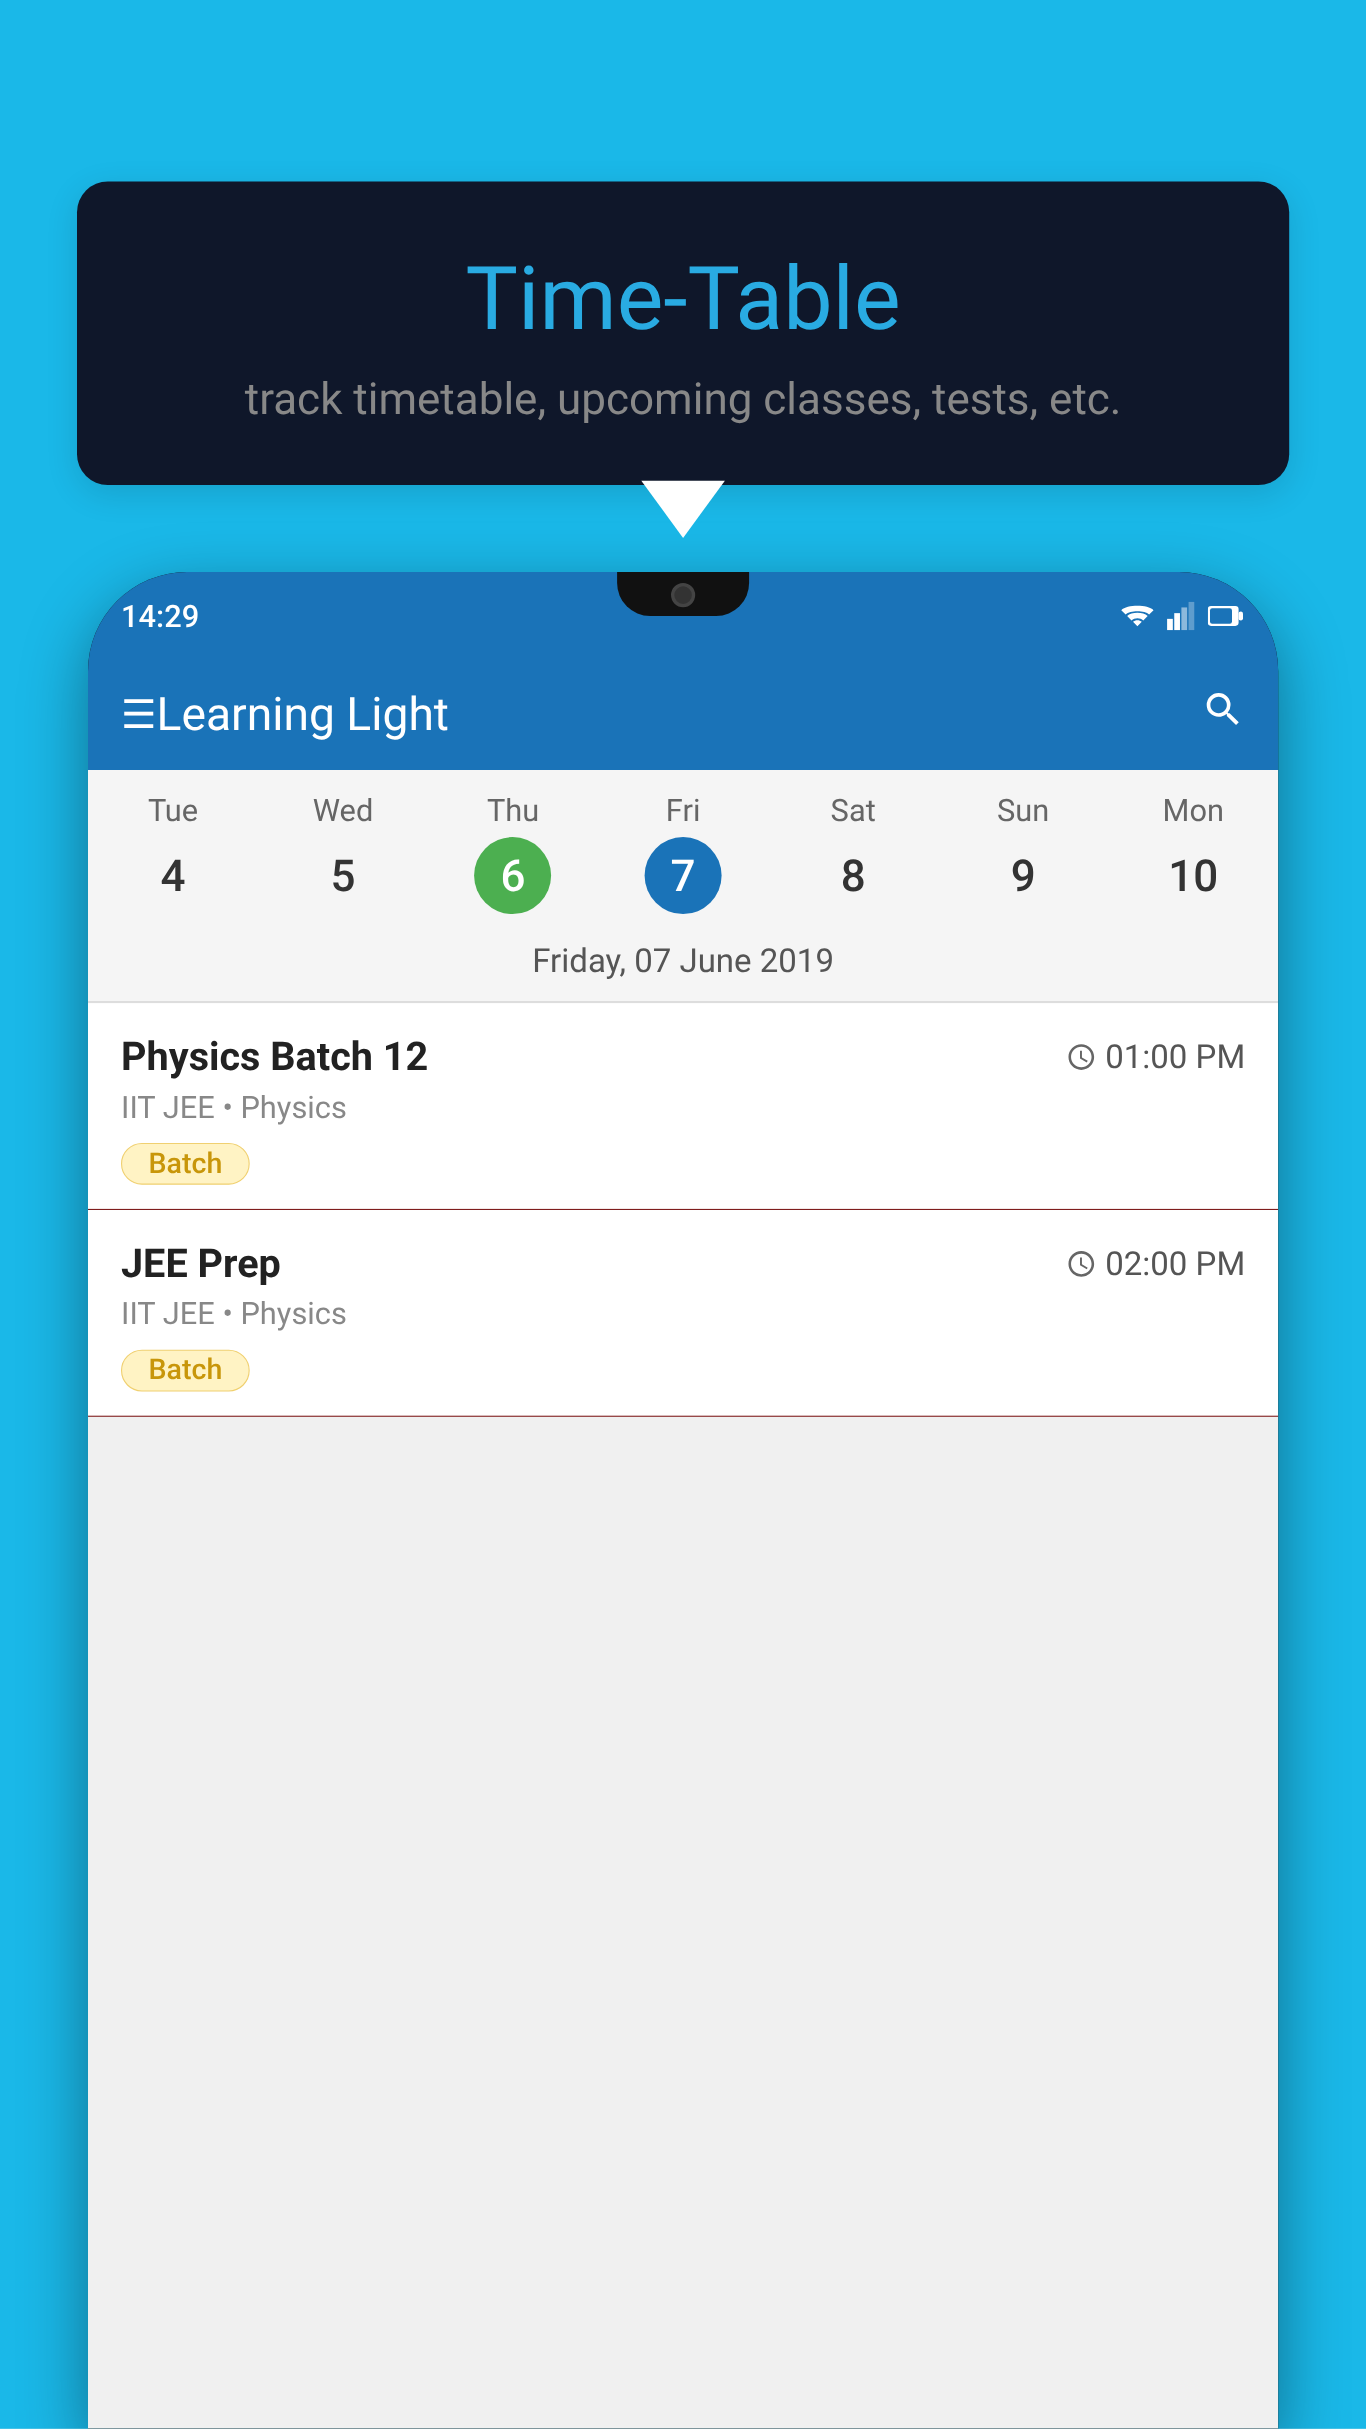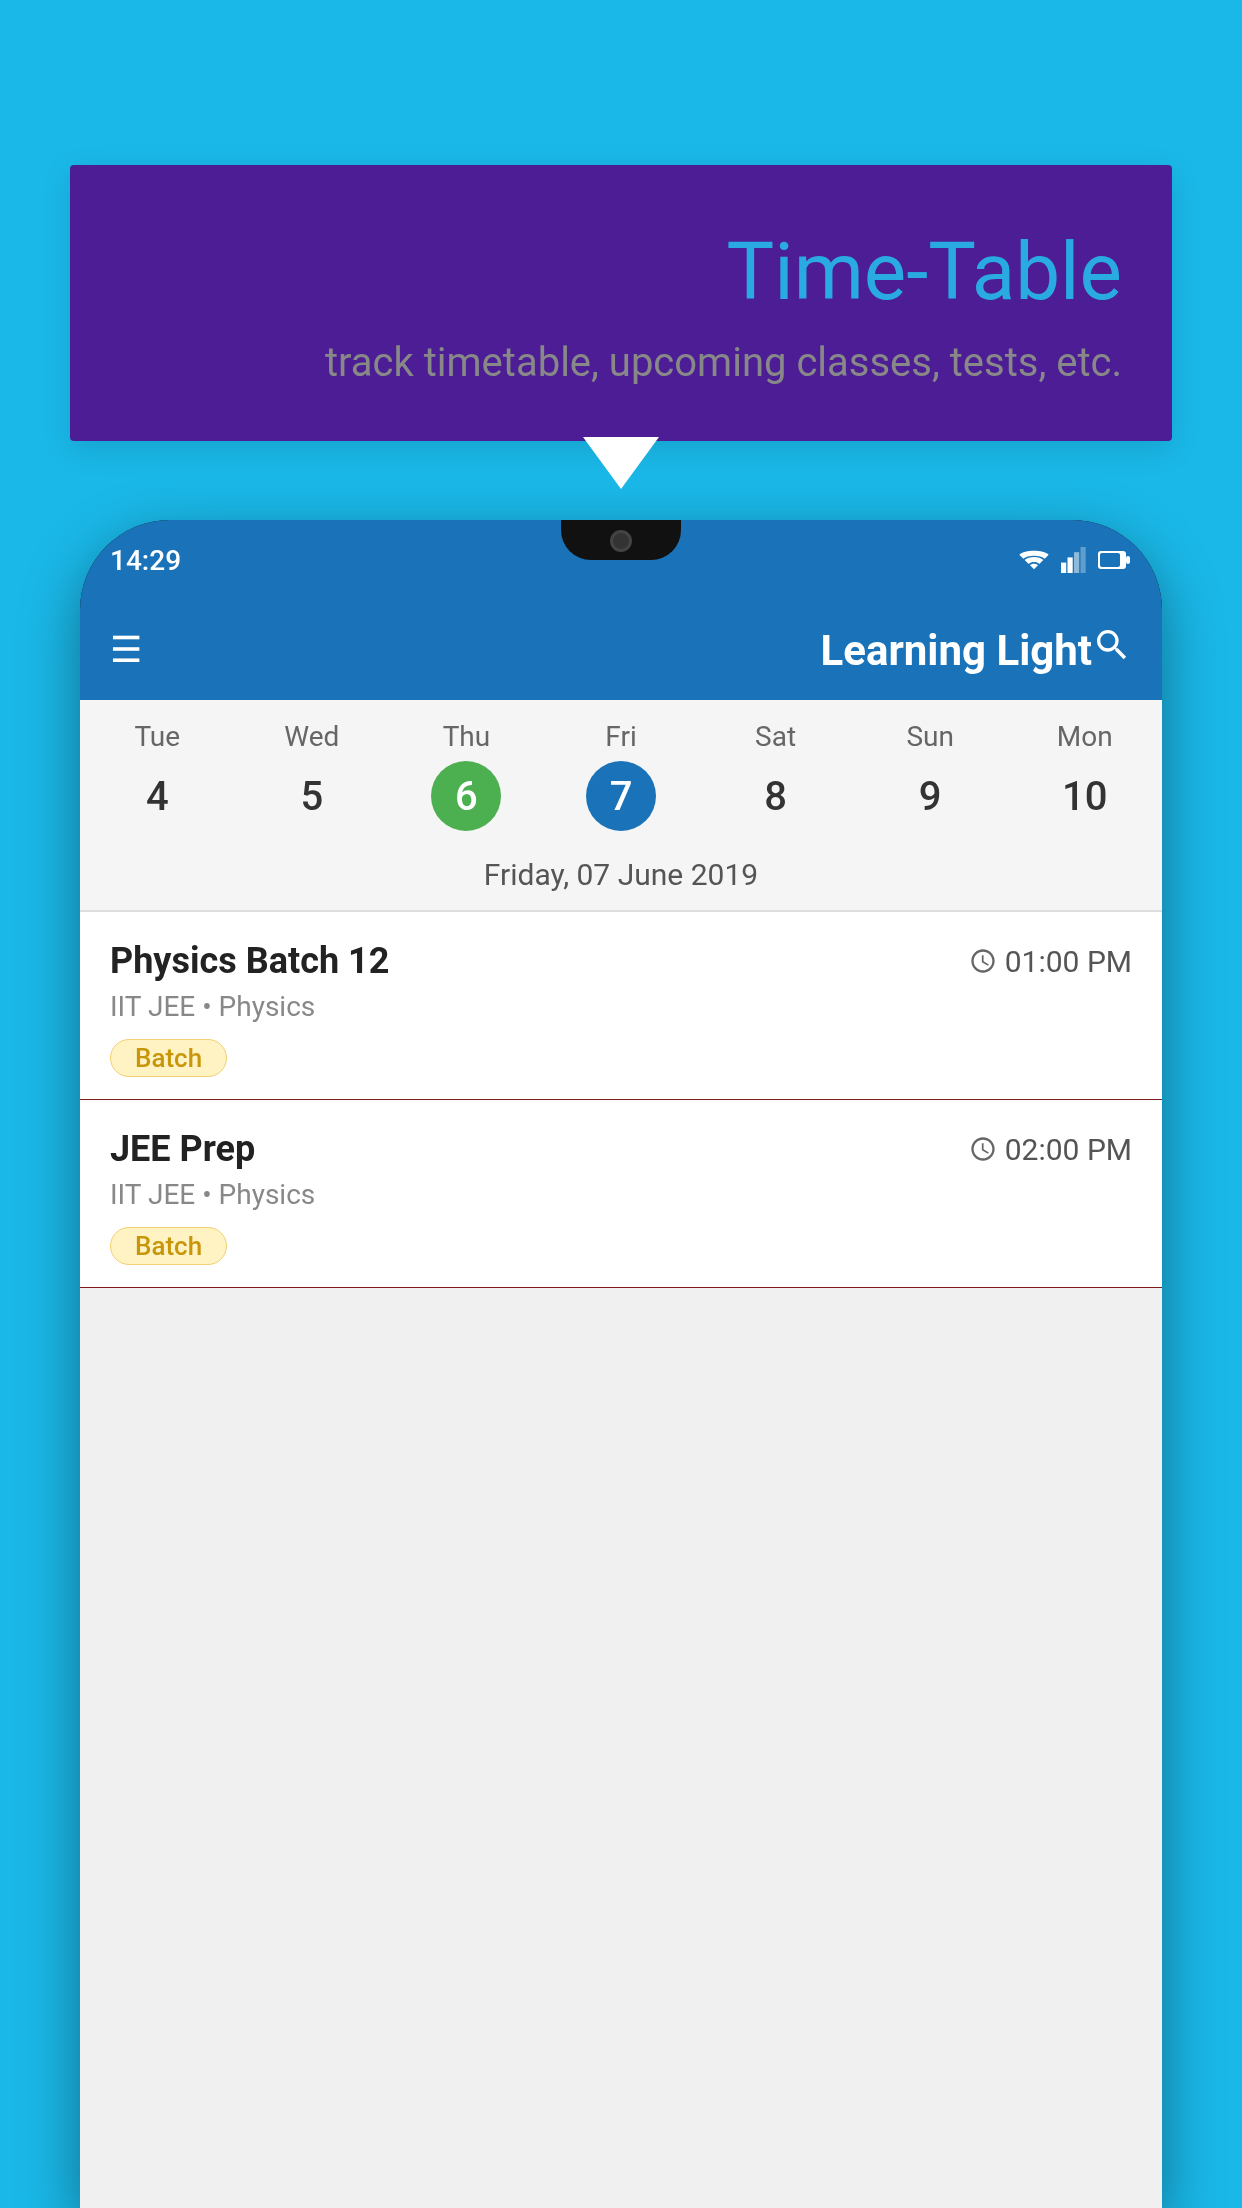--- a/index.html
+++ b/index.html
@@ -12,24 +12,24 @@
       overflow: hidden;
       position: relative;
     }
 
     
     .speech-bubble {
       position: absolute;
       top: 165px;
       left: 70px;
       right: 70px;
-      background: #4c1d95;
-      border-radius: 4px;
+      background: #0f172a;
+      border-radius: 28px;
       padding: 60px 50px 55px;
-      text-align: right;
+      text-align: center;
       box-shadow: 0 8px 30px rgba(0,0,0,0.12);
     }
 
     .speech-bubble::after {
       content: '';
       position: absolute;
       bottom: -48px;
       left: 50%;
       transform: translateX(-50%);
       width: 0;
@@ -122,23 +122,23 @@
       height: 100px;
       display: flex;
       align-items: center;
       padding: 0 30px;
       justify-content: space-between;
     }
 
     .app-bar-title {
       color: white;
       font-size: 42px;
-      font-weight: 700;
+      font-weight: 400;
       flex: 1;
-      text-align: right;
+      text-align: left;
     }
 
     .hamburger-icon {
       color: white;
       font-size: 36px;
       cursor: pointer;
     }
 
     .search-icon {
       color: white;

